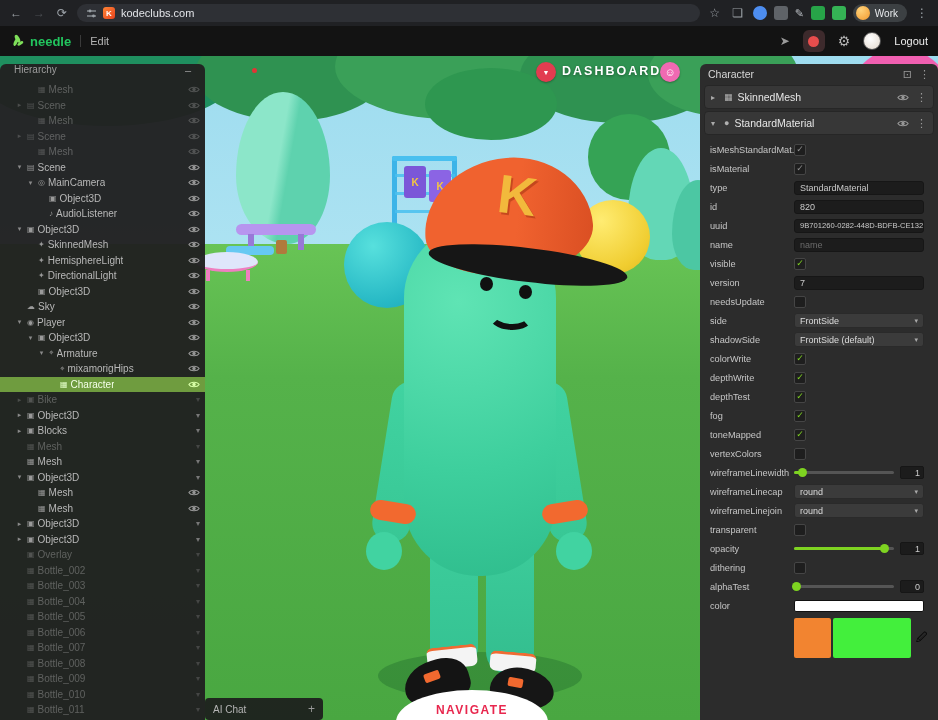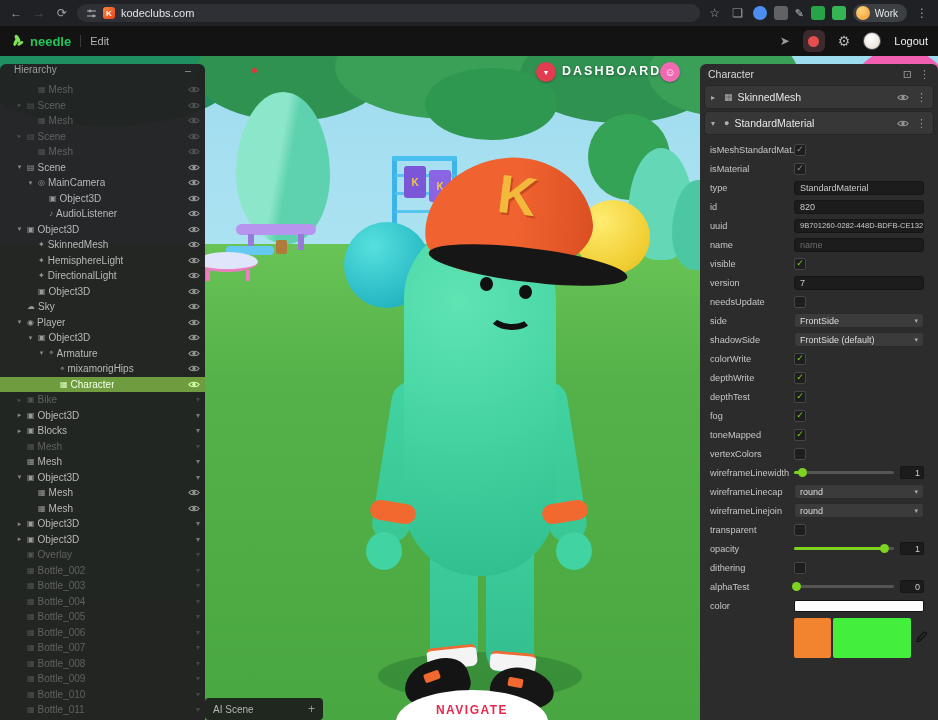--- a/index.html
+++ b/index.html
@@ -292,21 +292,21 @@
     <div class="cursor-dot"></div>
   </div>
 
   <div class="hud dash-red abs">▼</div>
   <div class="hud dash-label abs">DASHBOARD</div>
   <div class="hud dash-pink abs">☺</div>
   <div class="hud navigate abs">
       <span>NAVIGATE</span>
     </div>
   <div class="hud ai-chat abs">
-    <span class="lbl">AI Scene</span>
+    <span class="lbl">AI Chat</span>
     <span class="plus">+</span>
   </div>
 
   <div class="hierarchy-panel">
     <div class="panel-head">
       <span>Hierarchy</span>
       <span class="min">–</span>
     </div>
     <div class="h-rows">
 

